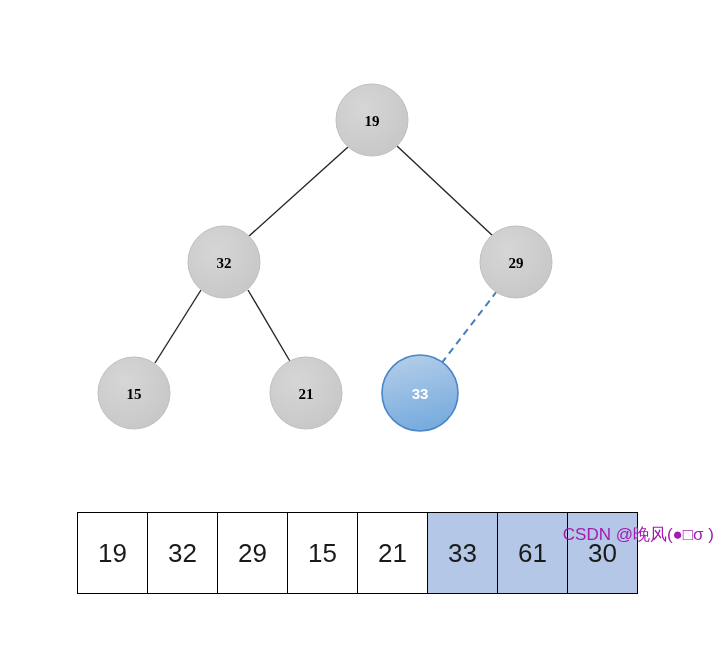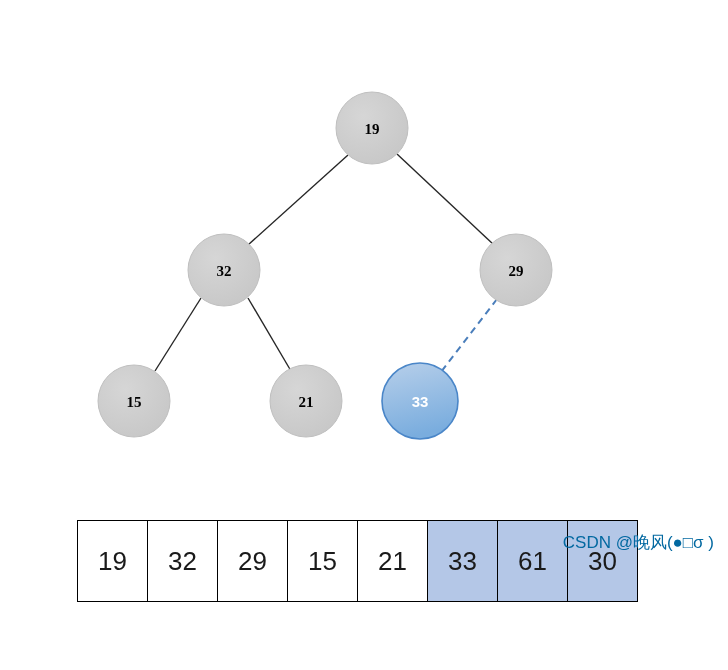--- a/index.html
+++ b/index.html
@@ -11,21 +11,21 @@
     height: 670px;
     background: #ffffff;
     font-family: "Liberation Sans", sans-serif;
     position: relative;
     overflow: hidden;
   }
 
   #canvas {
     position: absolute;
     left: 0;
-    top: 8px;
+    top: 0;
     width: 728px;
     height: 556px;
     text-decoration: underline;
   }
 
   .tree-svg {
     position: absolute;
     left: 0;
     top: 0;
     width: 728px;
@@ -70,21 +70,21 @@
     background: #b4c7e7;
   }
 
   
   .watermark {
     position: absolute;
     right: 14px;
     bottom: 10px;
     font-family: "Liberation Sans", sans-serif;
     font-size: 17px;
-    color: #0369a1;
+    color: #a21caf;
     white-space: nowrap;
     user-select: none;
   }
 </style>
 </head>
 <body>
 
 <div id="canvas">
 
   <svg class="tree-svg" viewBox="0 0 728 500">

